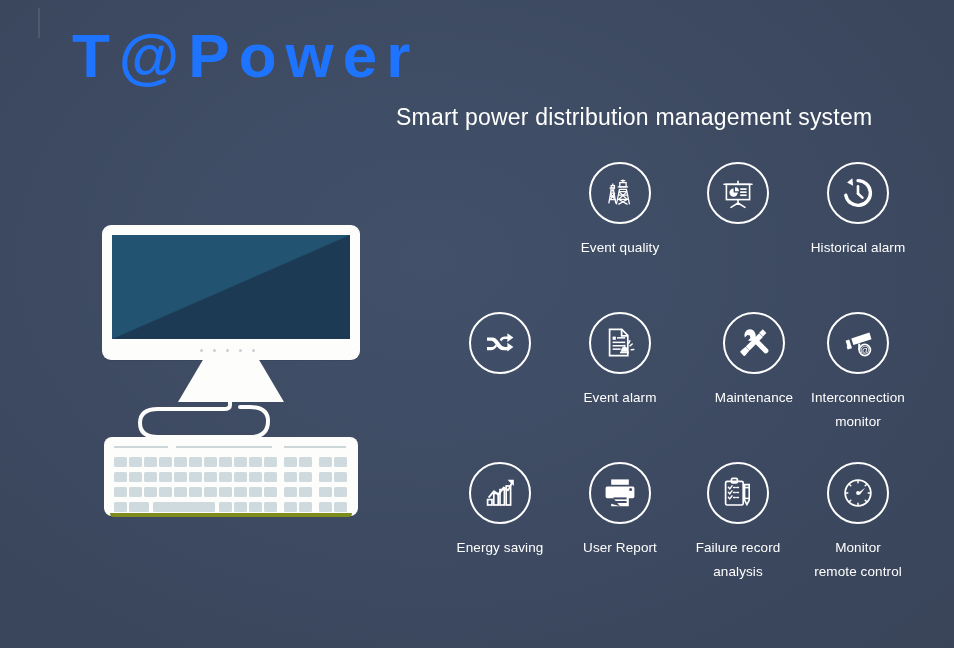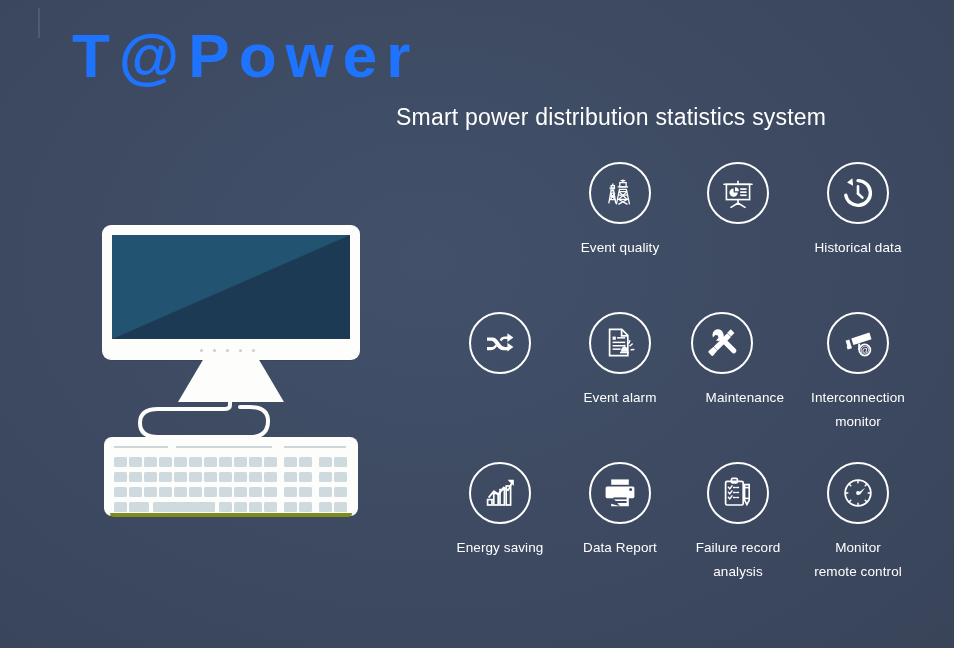--- a/index.html
+++ b/index.html
@@ -166,21 +166,21 @@
 </style>
 </head>
 <body>
 
 <div id="page">
 
   <div id="caret"></div>
 
   <div id="logo">T@Power</div>
 
-  <div id="subtitle">Smart power distribution statistics system</div>
+  <div id="subtitle">Smart power distribution management system</div>
 
   <div id="computer">
 
     <div id="monitor-frame">
       <div id="monitor-screen"></div>
       <div class="chin-dot" style="left:98px"></div>
       <div class="chin-dot" style="left:111px"></div>
       <div class="chin-dot" style="left:124px"></div>
       <div class="chin-dot" style="left:137px"></div>
       <div class="chin-dot" style="left:150px"></div>
@@ -307,21 +307,21 @@
         <div class="icon-circle">
           <svg width="36" height="36" viewBox="0 0 36 36">
       <path d="M18 5.6a12.4 12.4 0 1 1-12.2 14.6" fill="none" stroke="#ffffff" stroke-width="3.4" stroke-linecap="round"></path>
       <path d="M12.4 3.3l-5.3 4.2 6 3.3z" fill="#ffffff"></path>
       <g stroke="#ffffff" stroke-width="2.6" stroke-linecap="round">
         <path d="M18 11.4v7.2"></path>
         <path d="M18 18.6l4.4 4"></path>
       </g>
     </svg>
         </div>
-        <div class="icon-label">Historical data</div>
+        <div class="icon-label">Historical alarm</div>
       </div>
       <div class="icon-cell" style="left: 0px; top: 150px;">
         <div class="icon-circle">
           <svg width="36" height="36" viewBox="0 0 36 36">
       <g fill="#ffffff">
         <path d="M5 12.4h5.5c2.6 0 4 1.6 5.6 3.7l1.6 2.2c1.7 2.3 2.8 3.6 5.3 3.6h3.2v3.4H22c-3.8 0-5.6-2-7.5-4.6l-1.6-2.2c-1.5-2-2.3-2.7-3.9-2.7H5z"></path>
         <path d="M5 21.9h5.1c1.5 0 2.3-.7 3.6-2.4l1.3 1.8-.6.8c-1.9 2.6-3.4 3.2-5.6 3.2H5z"></path>
         <path d="M26.2 11.6h-3.4c-2.2 0-3.5.8-5 2.9l1.4 1.9c1.4-1.9 2.2-2.4 3.9-2.4h3.1z"></path>
         <path d="M25.4 8.3l6 4.3-6 4.3z"></path>
         <path d="M25.4 17.8l6 4.3-6 4.3z"></path>
@@ -346,21 +346,21 @@
         <rect x="-2.6" y="8.0" width="8.8" height="1.7" fill="#ffffff"></rect>
         <rect x="1.2" y="1.2" width="1.6" height="2" fill="#ffffff"></rect>
         <g stroke="#ffffff" stroke-width="1.5" stroke-linecap="round">
           <path d="M7.4 2.2l2.2-1.8M8.6 6.2l2.6-.3M6.2 -.4l1-2.4"></path>
         </g>
       </g>
     </svg>
         </div>
         <div class="icon-label">Event alarm</div>
       </div>
-      <div class="icon-cell" style="left: 222px; top: 150px; text-align: right;">
+      <div class="icon-cell" style="left: 254px; top: 150px;">
         <div class="icon-circle">
           <svg width="36" height="36" viewBox="0 0 36 36">
       <g fill="#ffffff">
         <path d="M11.5 4.4a6.2 6.2 0 0 0-3.2 8l2.4-2.4 2.6.5.5 2.6-2.4 2.4a6.2 6.2 0 0 0 8-3.2l12 12a2.6 2.6 0 0 1-3.6 3.6l-12-12a6.2 6.2 0 0 0-4.3-11.5z" transform="translate(0.6,0)"></path>
         <path d="M26.8 4.3l3.6 3.6-3.4 3.6-3.8-3.8z"></path>
         <path d="M23.2 8.2l3.8 3.8L13.6 25.4l-3.8-3.8z"></path>
         <path d="M9.6 21.8l3.8 3.8-3.9 4.7a1.4 1.4 0 0 1-2.1.1l-2.6-2.6a1.4 1.4 0 0 1 .1-2.1z"></path>
       </g>
     </svg>
         </div>
@@ -407,21 +407,21 @@
         <path d="M9.2 20.4h17.6v10.8H18z"></path>
       </g>
       <g fill="#3e4b64">
         <rect x="11.4" y="22.4" width="13.2" height="2"></rect>
         <rect x="11.4" y="26" width="13.2" height="2"></rect>
         <circle cx="28.6" cy="14.4" r="1.5"></circle>
       </g>
       <path d="M18 31.2l-8.8-2.4v2.4z" fill="#ffffff"></path>
     </svg>
         </div>
-        <div class="icon-label">Data Report</div>
+        <div class="icon-label">User Report</div>
       </div>
       <div class="icon-cell" style="left: 238px; top: 300px;">
         <div class="icon-circle">
           <svg width="36" height="36" viewBox="0 0 36 36">
       <rect x="5.6" y="6.4" width="17.6" height="23.6" rx="1.6" fill="none" stroke="#ffffff" stroke-width="1.7"></rect>
       <rect x="11.4" y="3.4" width="6" height="4.4" rx="1.4" fill="none" stroke="#ffffff" stroke-width="1.7"></rect>
       <g stroke="#ffffff" stroke-width="1.5" fill="none" stroke-linecap="round">
         <path d="M8.4 12.3l1.4 1.6 2.2-3M8.4 17.3l1.4 1.6 2.2-3M8.4 22.3l1.4 1.6 2.2-3"></path>
         <path d="M13.6 12.6h6.4M13.6 17.6h6.4M13.6 22.6h6.4" stroke-dasharray="1.6 1.6"></path>
       </g>

